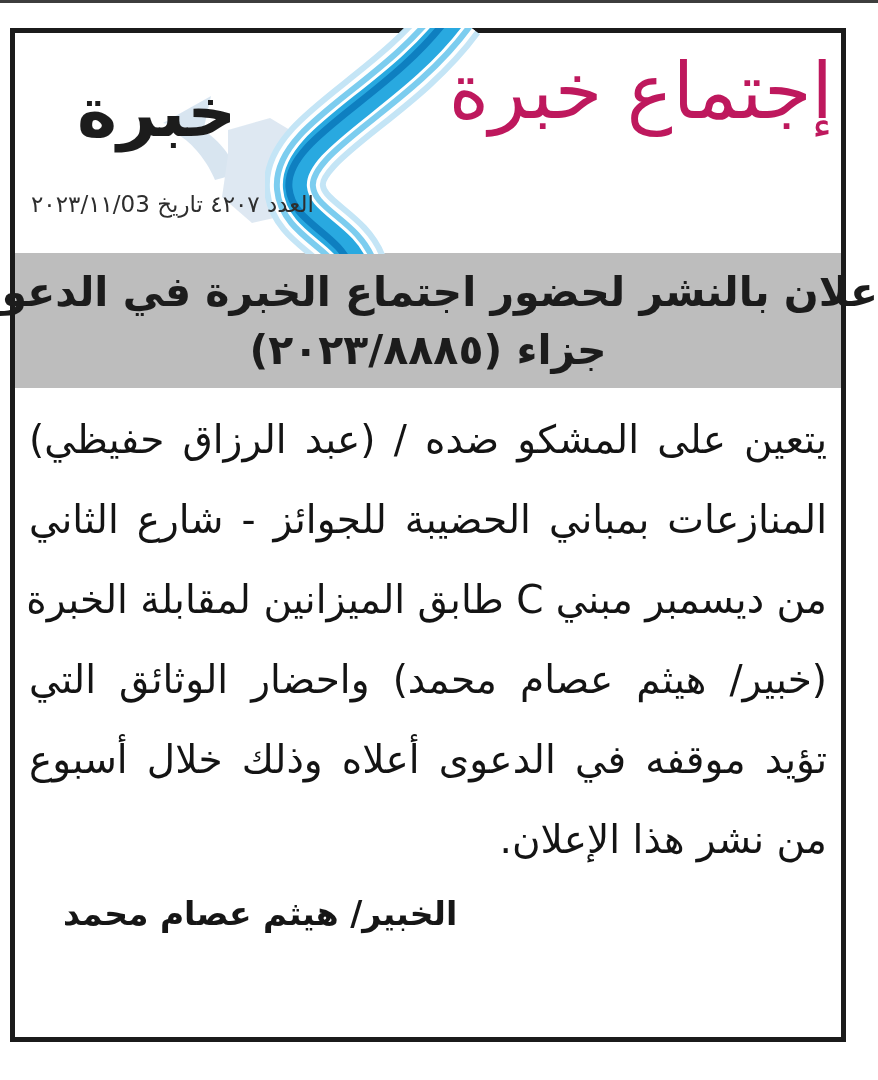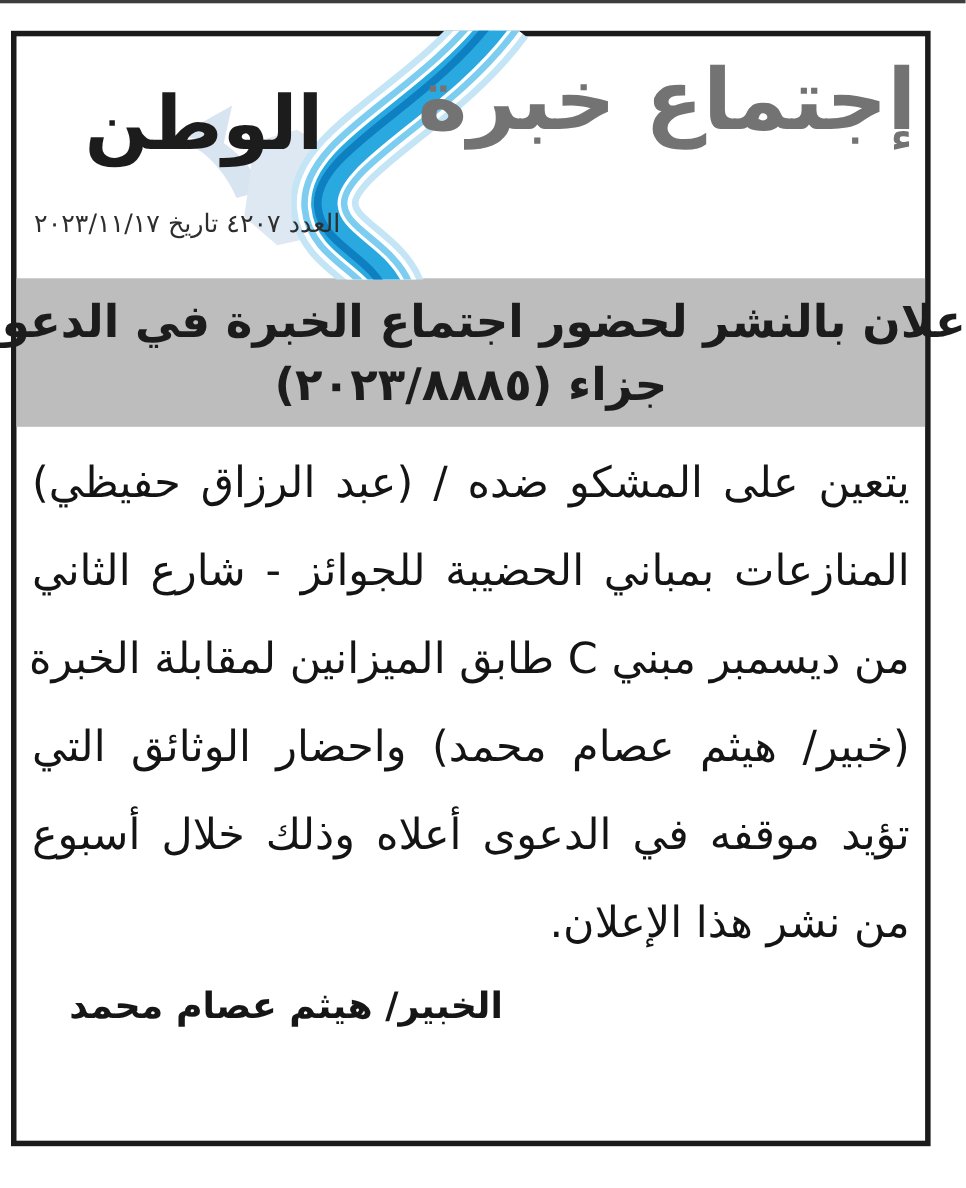--- a/index.html
+++ b/index.html
@@ -5,22 +5,22 @@
   html,body{margin:0;padding:0;background:#ffffff;}
   .stage{position:relative;width:878px;height:1080px;background:#ffffff;overflow:hidden;
          font-family:"DejaVu Sans",sans-serif;color:#1a1a1a;}
   .top-scan-line{position:absolute;left:0;top:0;width:878px;height:3px;background:#3d3d3d;}
   .ad-frame{position:absolute;left:10px;top:28px;width:836px;height:1014px;
             box-sizing:border-box;border:5px solid #1b1b1b;background:#ffffff;}
   
   .masthead{position:relative;height:220px;overflow:visible;}
   .wave-svg{position:absolute;left:250px;top:-5px;width:220px;height:226px;}
   .map-svg{position:absolute;left:118px;top:45px;width:185px;height:155px;opacity:.45;}
-  .ad-title{position:absolute;right:8px;top:14px;font-size:77px;font-weight:700;
-            letter-spacing:-2px;color:#737373;direction:rtl;white-space:nowrap;}
+  .ad-title{position:absolute;right:8px;top:14px;font-size:77px;font-weight:400;
+            letter-spacing:-2px;color:#be185d;direction:rtl;white-space:nowrap;}
   .paper-logo{position:absolute;left:62px;top:40px;font-size:68px;font-weight:900;
               color:#1c1c1c;direction:rtl;white-space:nowrap;}
   .issue-line{position:absolute;left:16px;top:158px;font-size:23px;color:#2e2e2e;
               direction:rtl;white-space:nowrap;}
   
   .notice-banner{height:135px;background:#bdbdbd;display:flex;flex-direction:column;
                  justify-content:center;align-items:center;text-align:center;direction:rtl;}
   .notice-banner .b-line{font-weight:900;font-size:41px;line-height:58px;color:#1c1c1c;
                          letter-spacing:-1px;white-space:nowrap;}
   
@@ -53,22 +53,22 @@
           <path d="M190,-12 C130,70 25,110 30,160 C33,195 80,205 92,240" stroke="#c4e5f6" stroke-width="62"></path>
           <path d="M190,-12 C130,70 25,110 30,160 C33,195 80,205 92,240" stroke="#ffffff" stroke-width="50"></path>
           <path d="M190,-12 C130,70 25,110 30,160 C33,195 80,205 92,240" stroke="#7ccdef" stroke-width="42"></path>
           <path d="M190,-12 C130,70 25,110 30,160 C33,195 80,205 92,240" stroke="#ffffff" stroke-width="30"></path>
           <path d="M190,-12 C130,70 25,110 30,160 C33,195 80,205 92,240" stroke="#29a9e0" stroke-width="24"></path>
           <path d="M184,-12 C124,70 19,110 24,160 C27,195 74,205 86,240" stroke="#0e7fc0" stroke-width="7"></path>
         </g>
       </svg>
 
       <div class="ad-title">إجتماع خبرة</div>
-      <div class="paper-logo">الوطن</div>
-      <div class="issue-line">العدد ٤٢٠٧ تاريخ ٢٠٢٣/١١/١٧</div>
+      <div class="paper-logo">خبرة</div>
+      <div class="issue-line">العدد ٤٢٠٧ تاريخ ٢٠٢٣/١١/03</div>
     </div>
 
     <div class="notice-banner">
       <div class="b-line">اعلان بالنشر لحضور اجتماع الخبرة في الدعوى</div>
       <div class="b-line">جزاء (٢٠٢٣/٨٨٨٥)</div>
     </div>
 
     <div class="notice-body">
       <div class="body-line">يتعين على المشكو ضده / (عبد الرزاق حفيظي)</div>
       <div class="body-line">المنازعات بمباني الحضيبة للجوائز - شارع الثاني</div>

